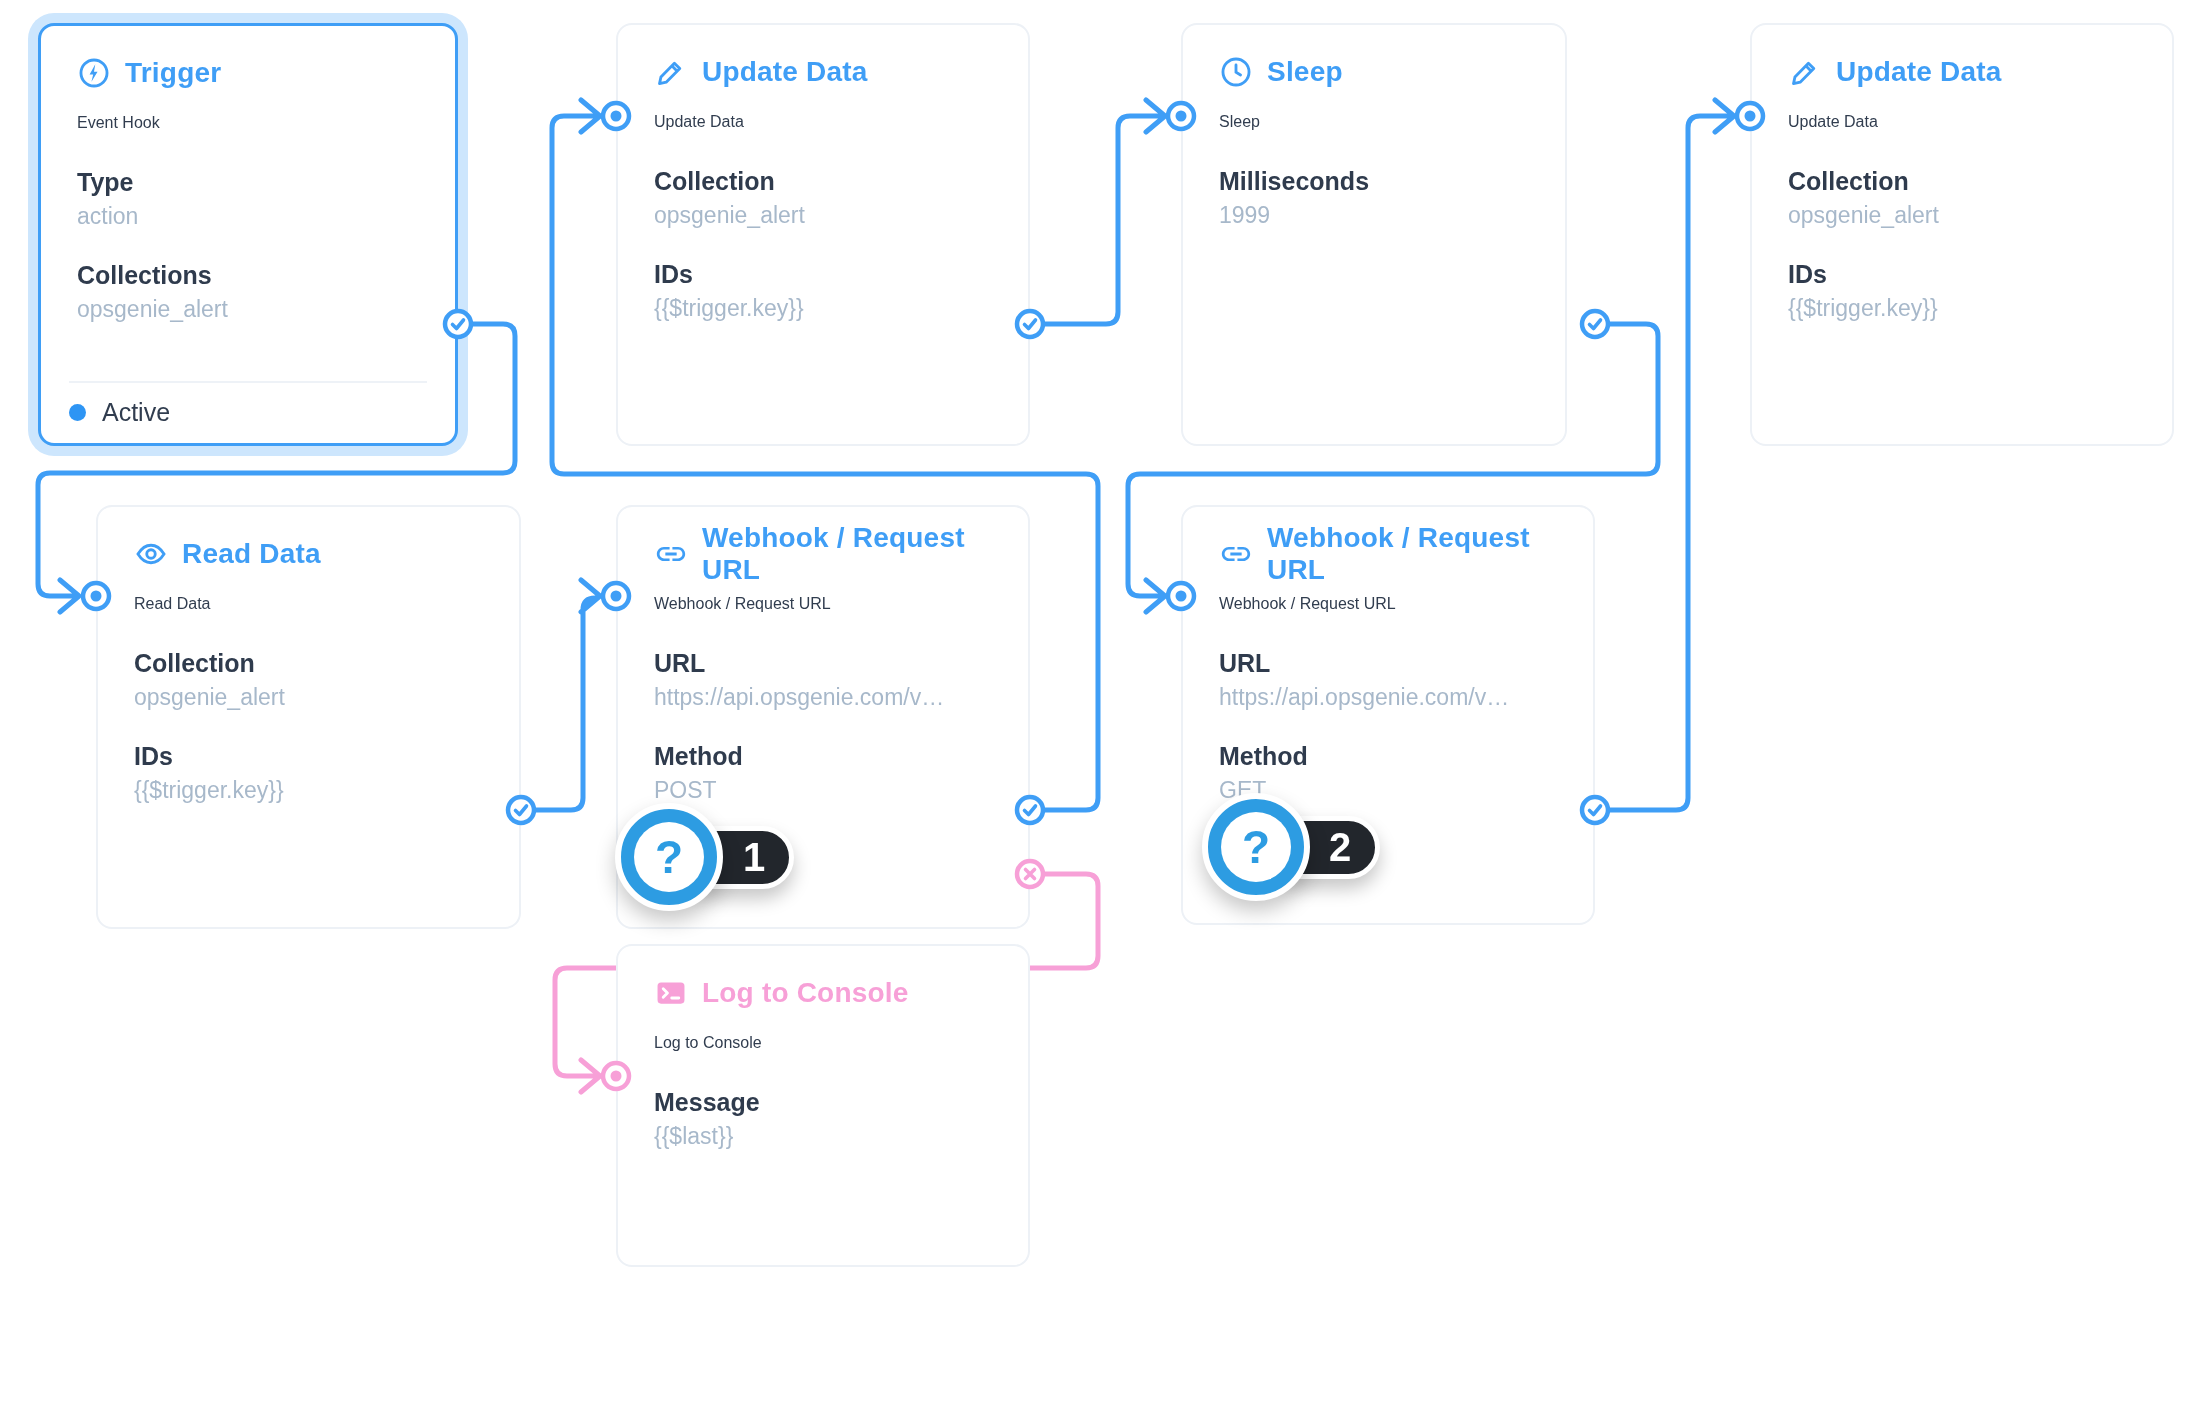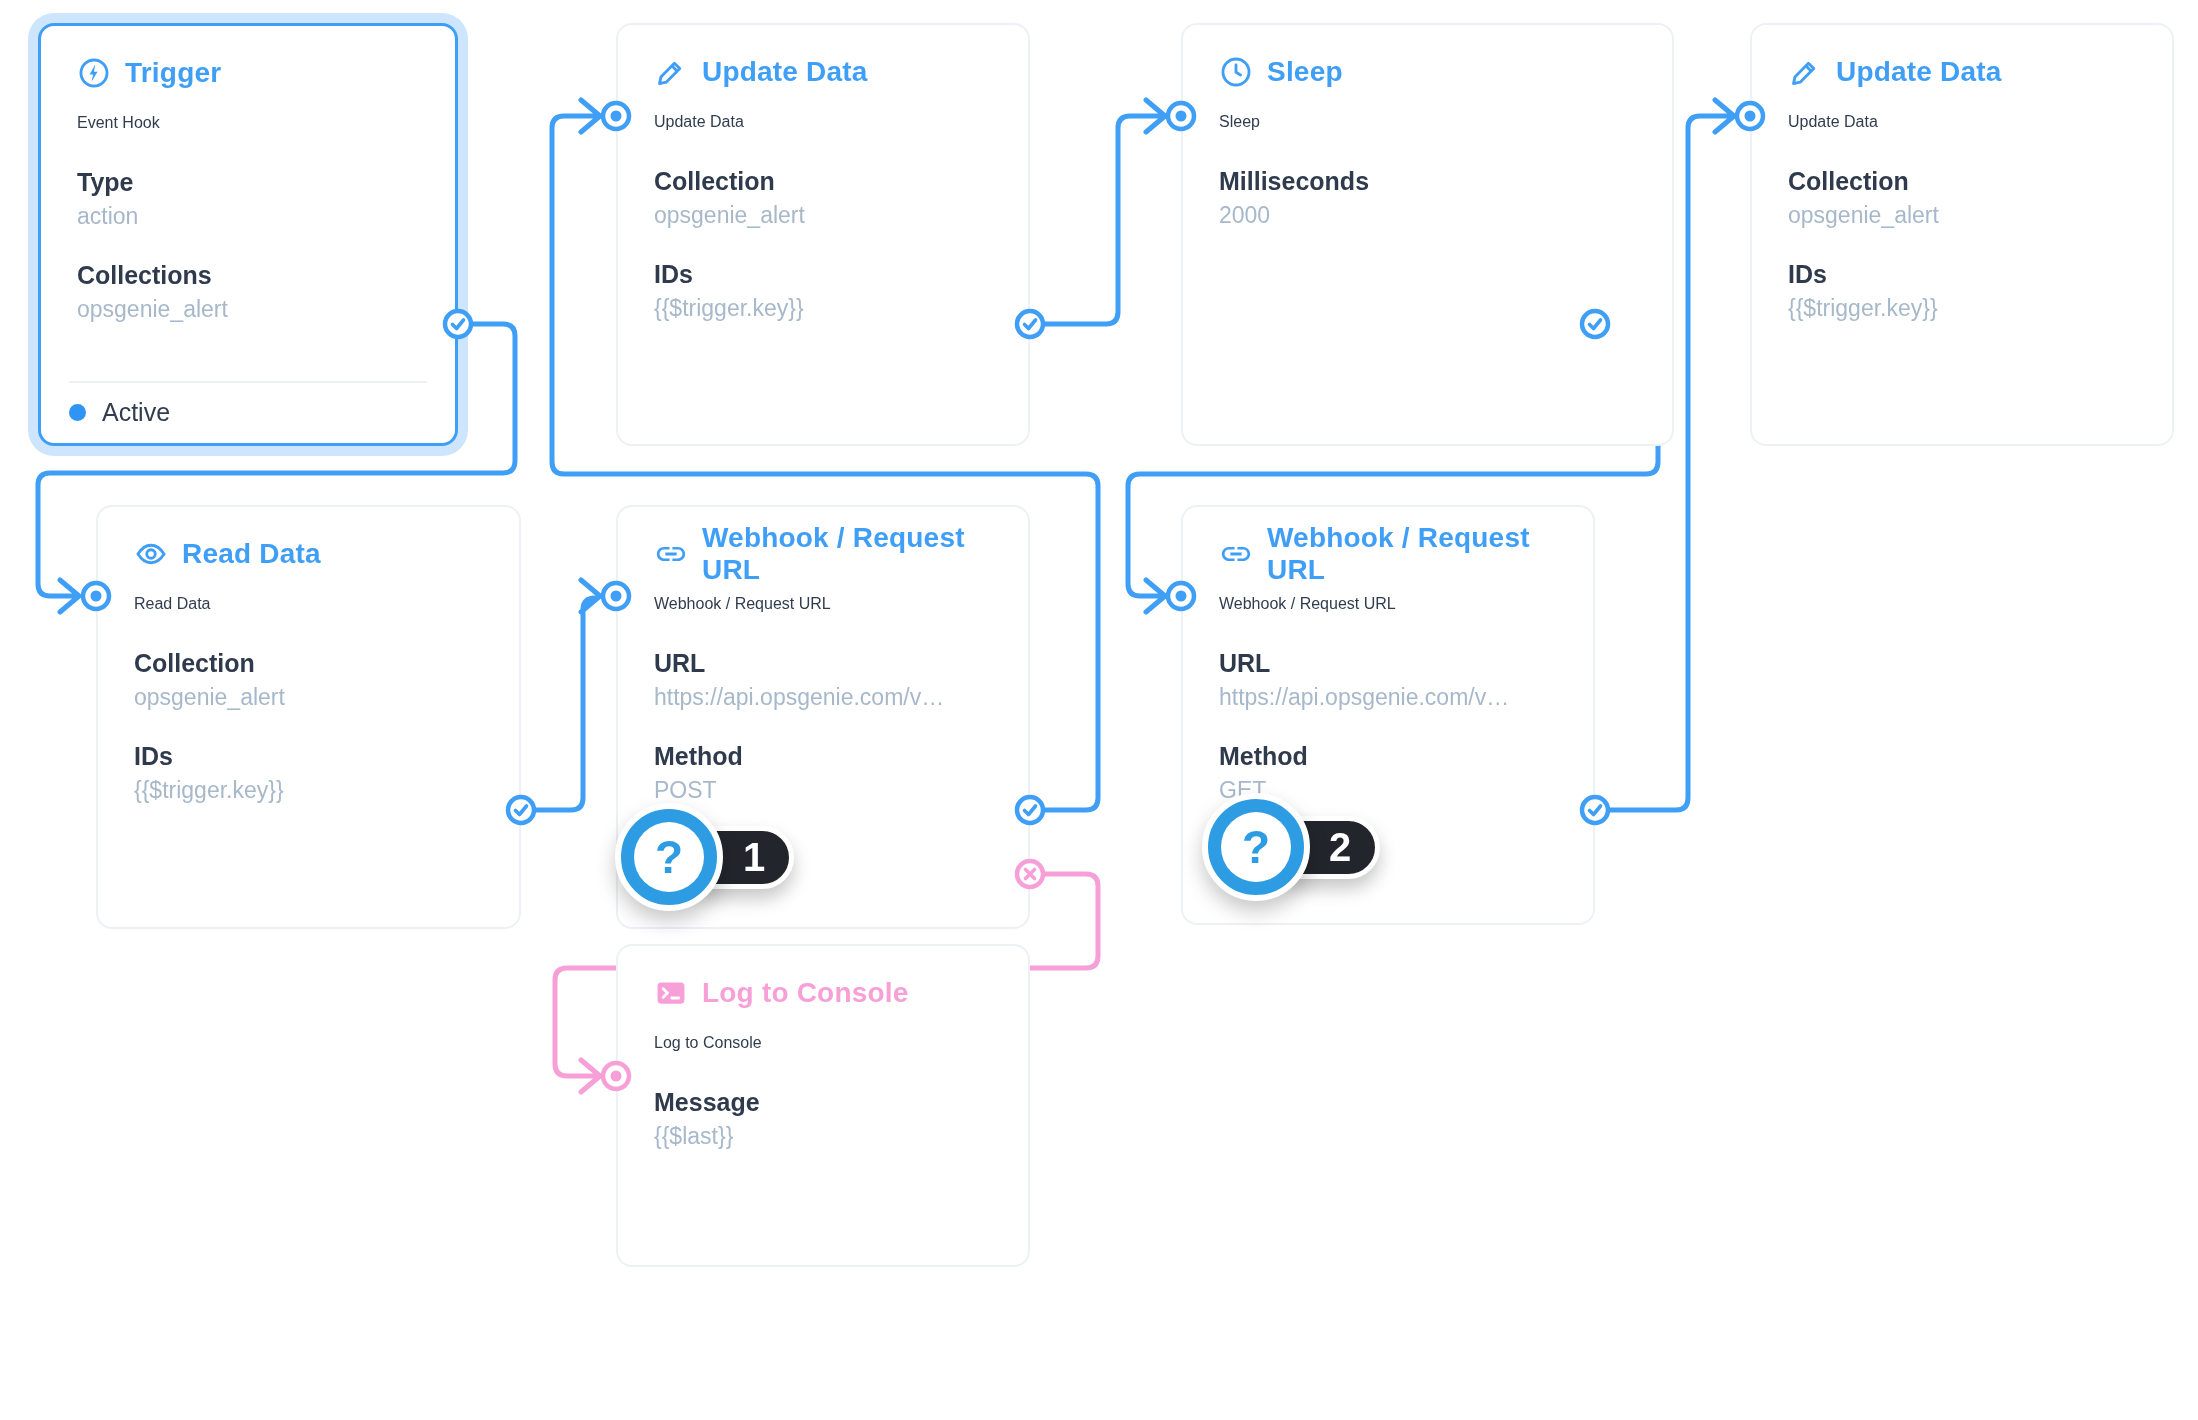--- a/index.html
+++ b/index.html
@@ -112,34 +112,34 @@
     <div class="field">
       <div class="flabel">Collection</div>
       <div class="fvalue">opsgenie_alert</div>
     </div>
     <div class="field">
       <div class="flabel">IDs</div>
       <div class="fvalue">{{$trigger.key}}</div>
     </div>
   </div>
 
-  <div class="card" style="left:1181px;top:23px;width:493px;height:423px">
+  <div class="card" style="left:1181px;top:23px;width:386px;height:423px">
     <div class="title">
       <span class="icon">
         <svg width="34" height="34" viewBox="0 0 24 24">
             <circle cx="12" cy="12" r="9.2" fill="none" stroke="currentColor" stroke-width="2"></circle>
             <path d="M12 7v5.2l3.2 1.9" fill="none" stroke="currentColor" stroke-width="2" stroke-linecap="round"></path>
           </svg>
       </span>
       <span>Sleep</span>
     </div>
     <div class="nname">Sleep</div>
     <div class="field">
       <div class="flabel">Milliseconds</div>
-      <div class="fvalue">2000</div>
+      <div class="fvalue">1999</div>
     </div>
   </div>
 
   <div class="card" style="left:1750px;top:23px;width:424px;height:423px">
     <div class="title">
       <span class="icon">
         <svg width="34" height="34" viewBox="0 0 24 24">
             <path d="M14.4 5.8l3.8 3.8L8.6 19.2l-4.7 1 1-4.7L14.4 5.8z" fill="none" stroke="currentColor" stroke-width="2" stroke-linejoin="round"></path>
             <path d="M12.6 7.6l3.8 3.8" stroke="currentColor" stroke-width="2"></path>
           </svg>

